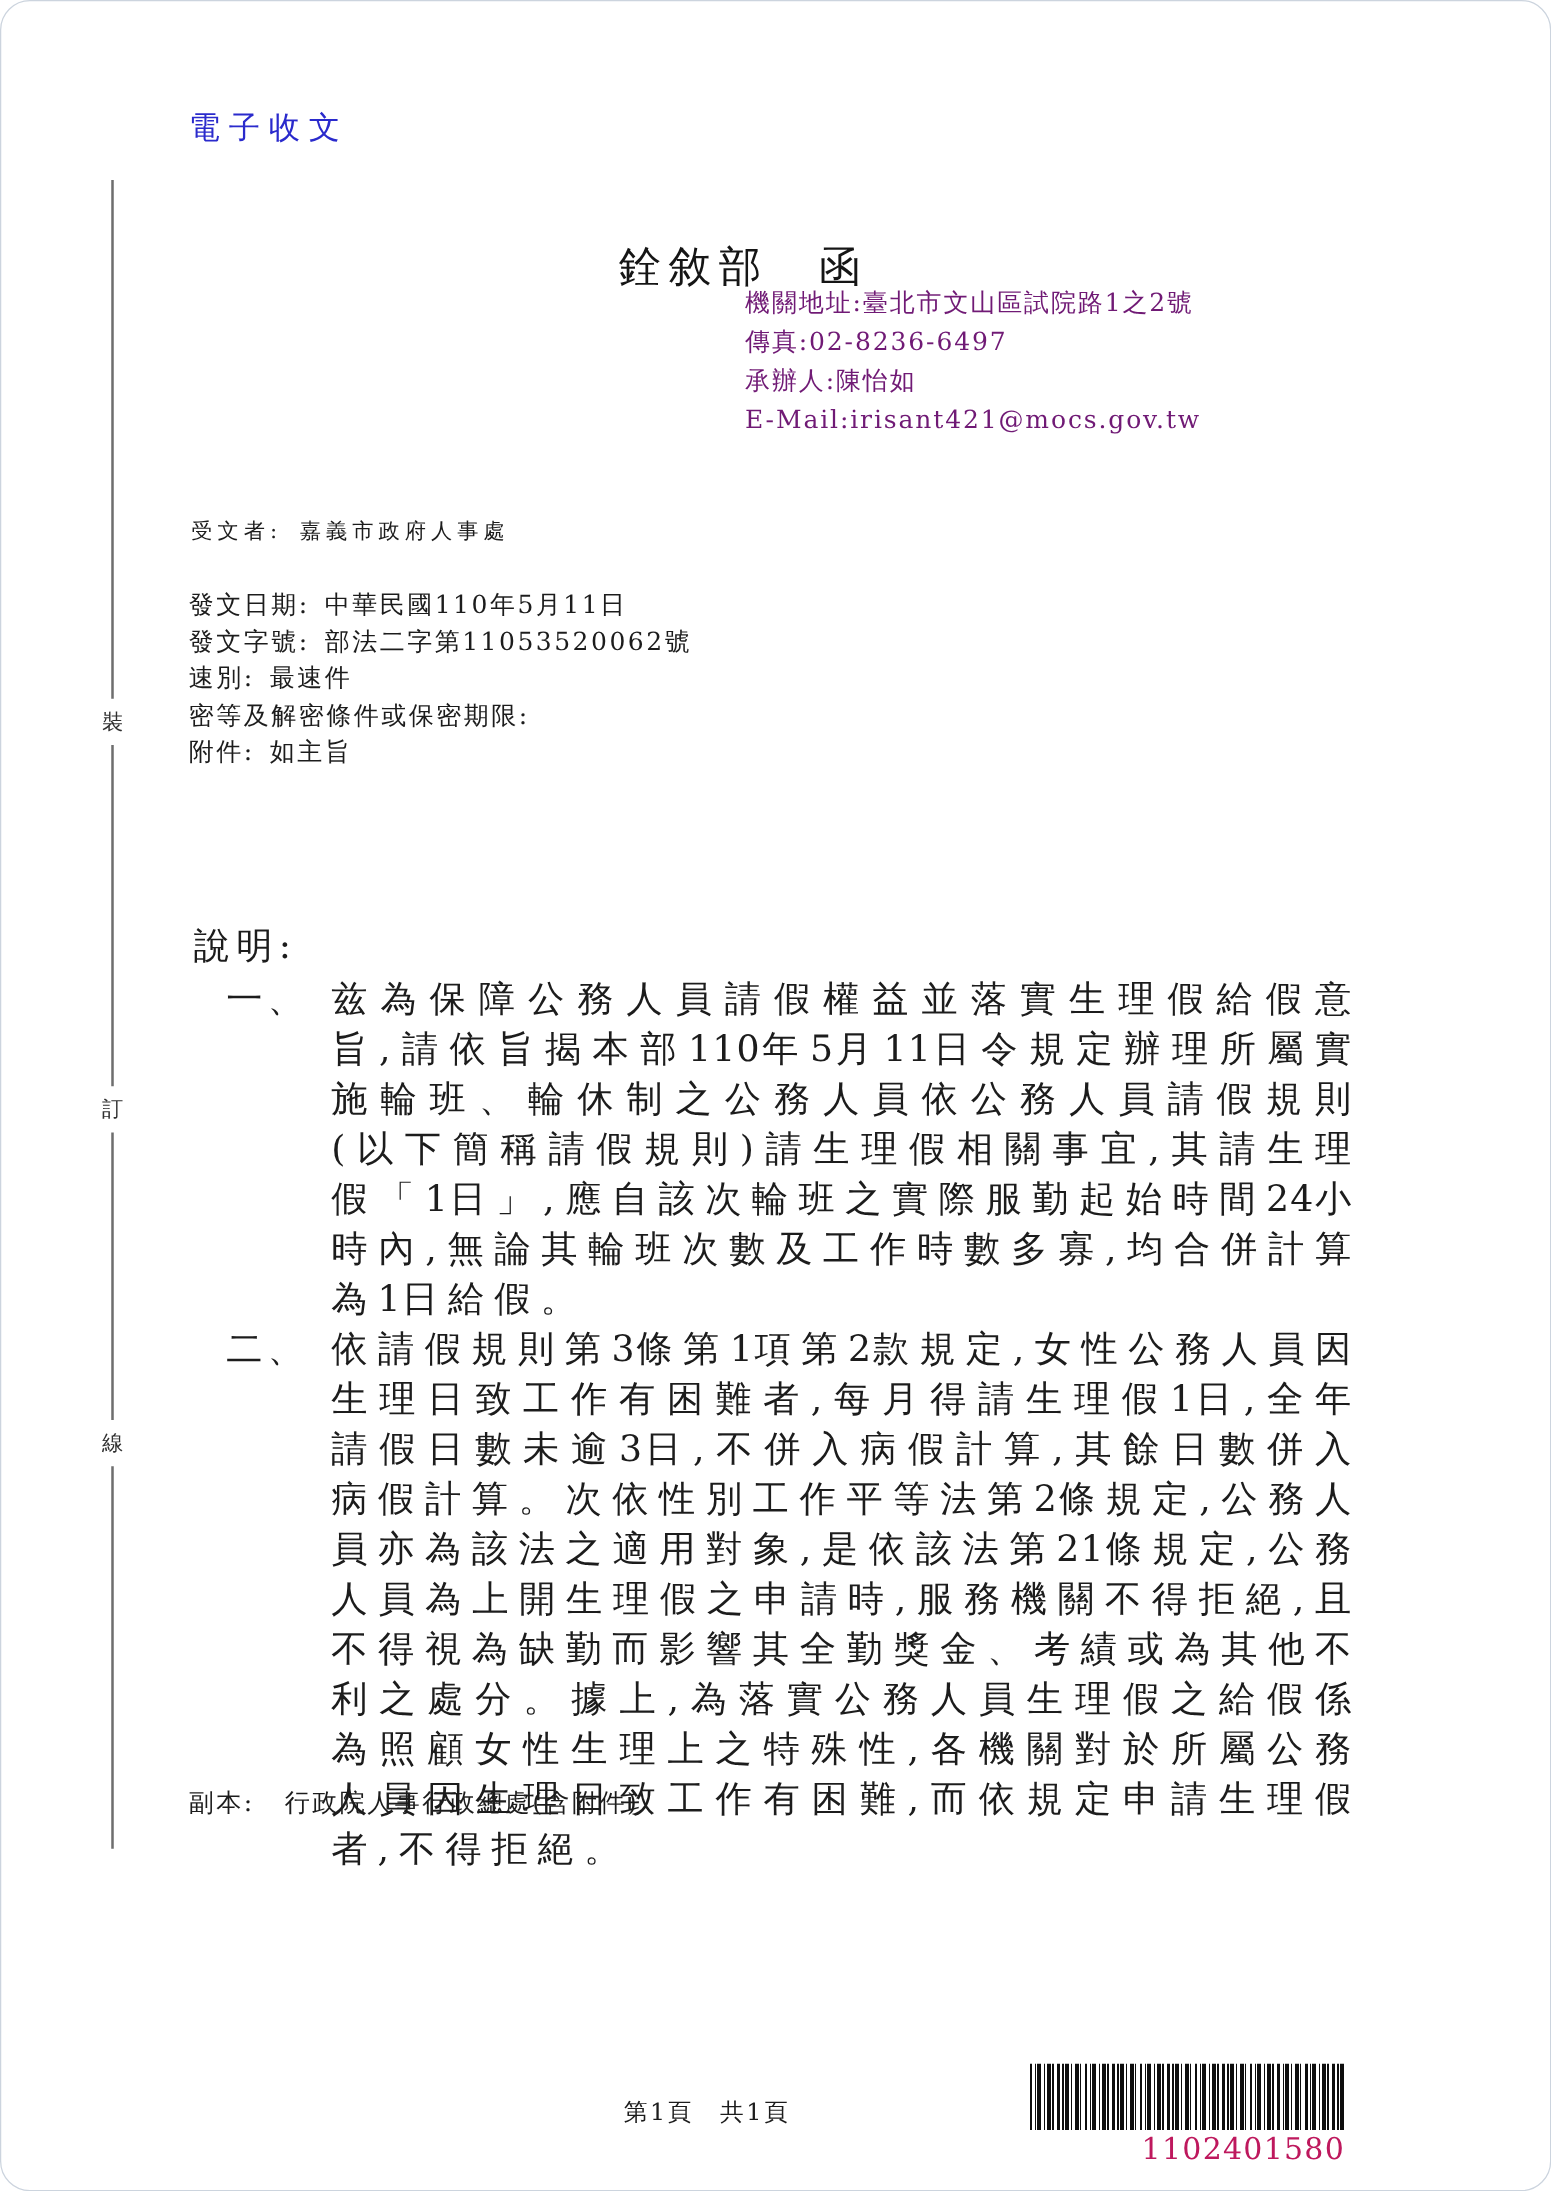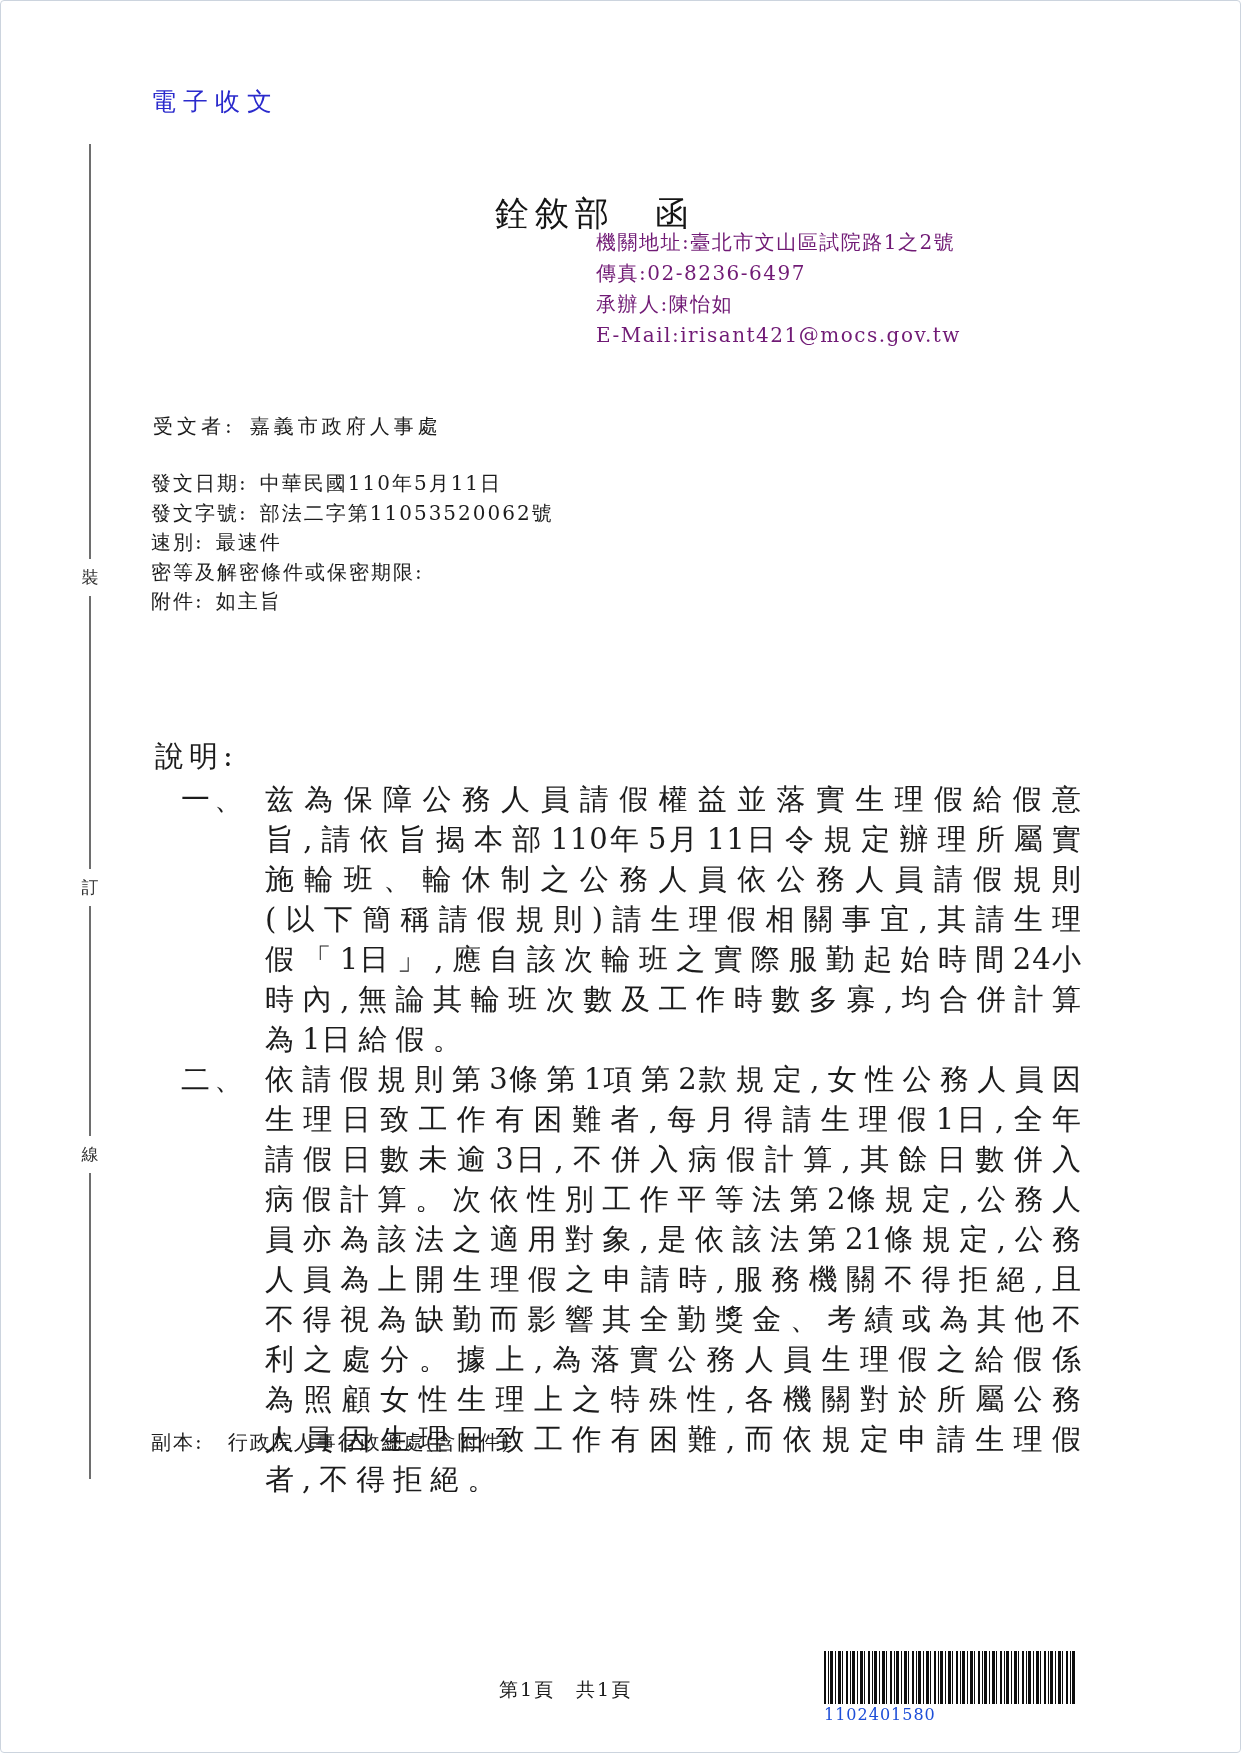--- a/index.html
+++ b/index.html
@@ -1,33 +1,33 @@
 <!DOCTYPE html>
 <html><head>
 <meta charset="utf-8">
 <style>
   html,body{margin:0;padding:0;background:#ffffff;}
   body{font-family:"DejaVu Serif","Liberation Serif",serif;color:#1c1c1c;}
   .page{
     position:relative;width:1241px;height:1753px;background:#ffffff;
-    border:1px solid #ccd4de;border-radius:4px;overflow:hidden;box-sizing:border-box;
+    border:1px solid #ccd4de;border-radius:24px;overflow:hidden;box-sizing:border-box;
   }
   .stamp{
     position:absolute;left:150px;top:84px;font-size:25px;letter-spacing:7px;
     color:#2a2acc;font-weight:500;
   }
   .title{
     position:absolute;left:482px;top:178px;margin:12px;font-size:34px;font-weight:500;
     letter-spacing:6px;color:#151515;
   }
   .agency-info{
     position:absolute;left:595px;top:226px;font-size:20px;line-height:31px;
     letter-spacing:1.5px;color:#701a75;
   }
-  .recipient{position:absolute;left:152px;top:412px;font-size:20px;letter-spacing:4px;}
+  .recipient{position:absolute;left:152px;top:412px;font-size:17px;letter-spacing:4px;}
   .recipient .val{margin-left:14px;}
   .meta{position:absolute;left:150px;top:468px;font-size:20px;line-height:29.5px;letter-spacing:2px;}
   .meta .val{margin-left:12px;}
   .subject{position:absolute;left:154px;top:648px;display:flex;}
   .subject .lbl{font-size:28px;letter-spacing:5px;width:104px;flex:0 0 auto;line-height:42px;}
   .subject .txt{
     width:828px;font-size:28px;letter-spacing:4.5px;line-height:42px;
     text-align:justify;word-break:break-all;
   }
   .expl-label{position:absolute;left:154px;top:736px;font-size:29px;letter-spacing:5px;}
@@ -51,22 +51,22 @@
   .rail-xian{top:1135px;}
   .footer-page{position:absolute;left:498px;top:1676px;font-size:19px;letter-spacing:2px;}
   .barcode{
     position:absolute;left:823px;top:1650px;width:252px;height:53px;background-color:#fff;
     background-image:repeating-linear-gradient(90deg,
       #0d0d0d 0 2px,#fff 2px 4px,#0d0d0d 4px 5px,#fff 5px 6px,
       #0d0d0d 6px 9px,#fff 9px 11px,#0d0d0d 11px 12px,#fff 12px 14px,
       #0d0d0d 14px 17px,#fff 17px 18px,#0d0d0d 18px 19px,#fff 19px 22px);
   }
   .barcode-number{
-    position:absolute;left:823px;top:1704px;width:252px;text-align:left;
-    font-size:16px;letter-spacing:1px;color:#1d4ed8;
+    position:absolute;left:823px;top:1704px;width:252px;text-align:right;
+    font-size:24px;letter-spacing:1px;color:#be185d;
   }
 </style>
 </head>
 <body>
 
 <div class="page">
 
   <div class="stamp">電子收文</div>
 
   <h1 class="title">銓敘部　函</h1>

